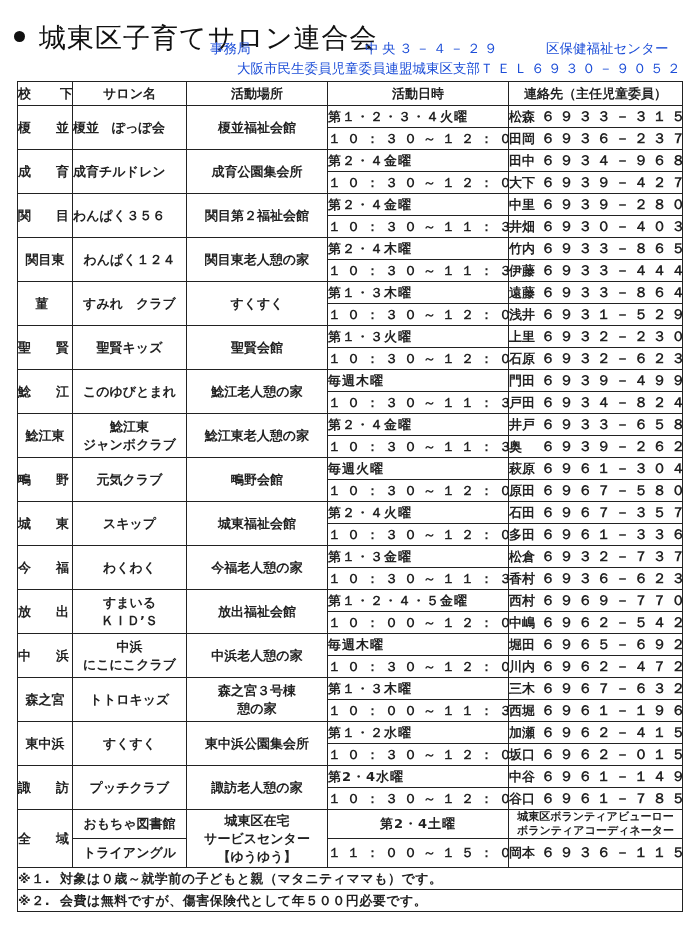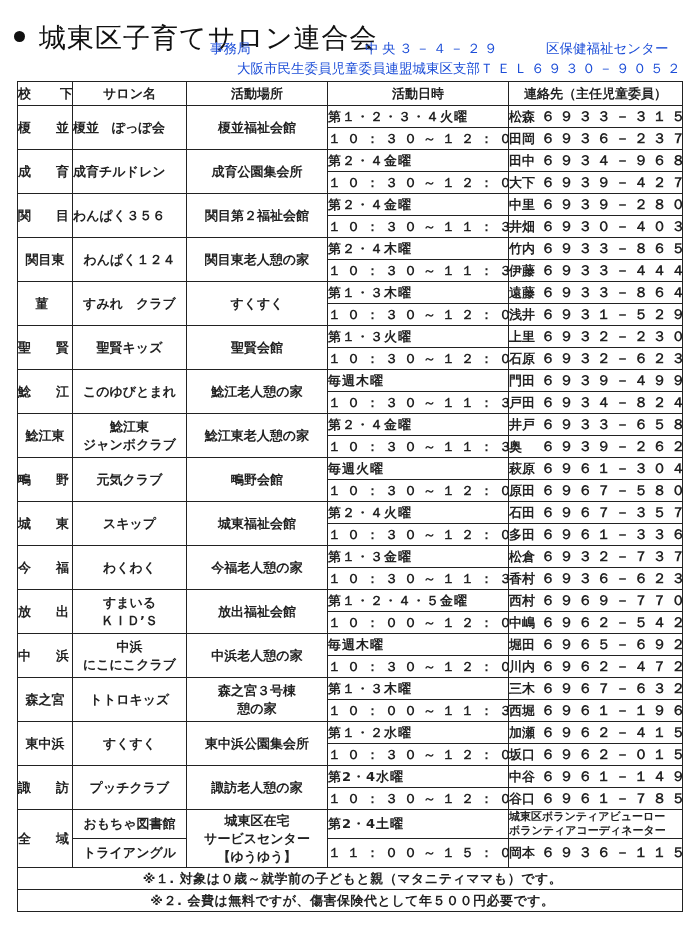--- a/index.html
+++ b/index.html
@@ -17,23 +17,23 @@
   th.c-school { text-align:left; padding-left:6px; letter-spacing:8px; }
   td.school { text-align:center; letter-spacing:6px; }
   td.school.tight { letter-spacing:0; }
   td.salon, td.place { text-align:center; line-height:18px; }
   td.salon.left { text-align:left; padding-left:0; }
   td.day { text-align:left; padding-left:6px; height:21px; letter-spacing:1px; }
   td.time { text-align:center; height:21px; letter-spacing:6px; font-size:14px; }
   td.contact { text-align:left; padding-left:6px; letter-spacing:0; }
   td.contact .tel { letter-spacing:4.6px; margin-left:6px; font-size:14px; }
   td.contact.small { font-size:11px; line-height:14px; letter-spacing:0; }
-  td.note { text-align:center; padding-left:6px; height:21px; font-weight:normal; letter-spacing:0.5px; }
+  td.note { text-align:left; padding-left:6px; height:21px; font-weight:normal; letter-spacing:0.5px; }
   td.note .mark { display:inline-block; width:42px; }
-  .wide td.day, .wide td.time, .wide td.contact { height:28px; }
+  .wide td.day, .wide td.time, .wide td.contact { height:28px;text-align:center; }
 </style>
 </head>
 <body>
 
 <div class="title"><span class="bullet"></span><span>城東区子育てサロン連合会</span></div>
 
 <div class="sub l1" style="left:210px;">事務局</div>
 <div class="sub l1 spaced" style="left:365px;">中央３－４－２９</div>
 <div class="sub l1" style="left:546px;">区保健福祉センター</div>
 <div class="sub l2" style="left:204px;margin-left:33px;">大阪市民生委員児童委員連盟城東区支部</div>

